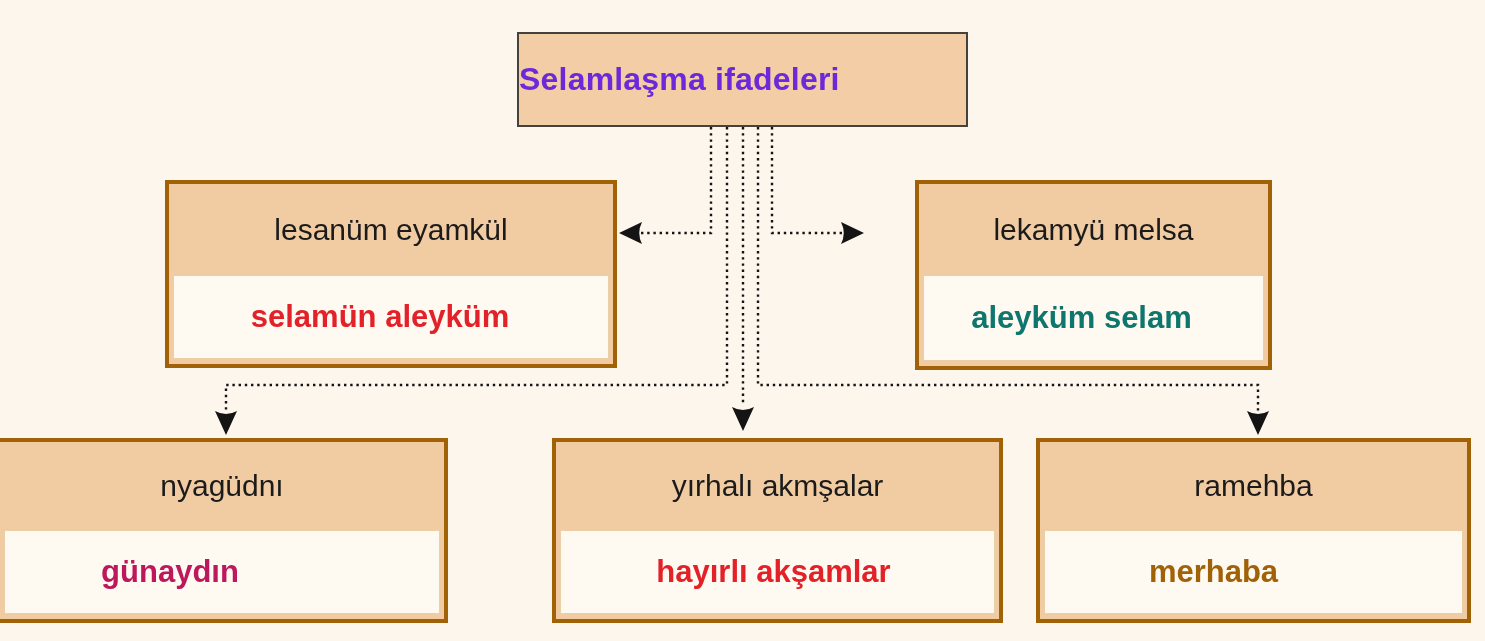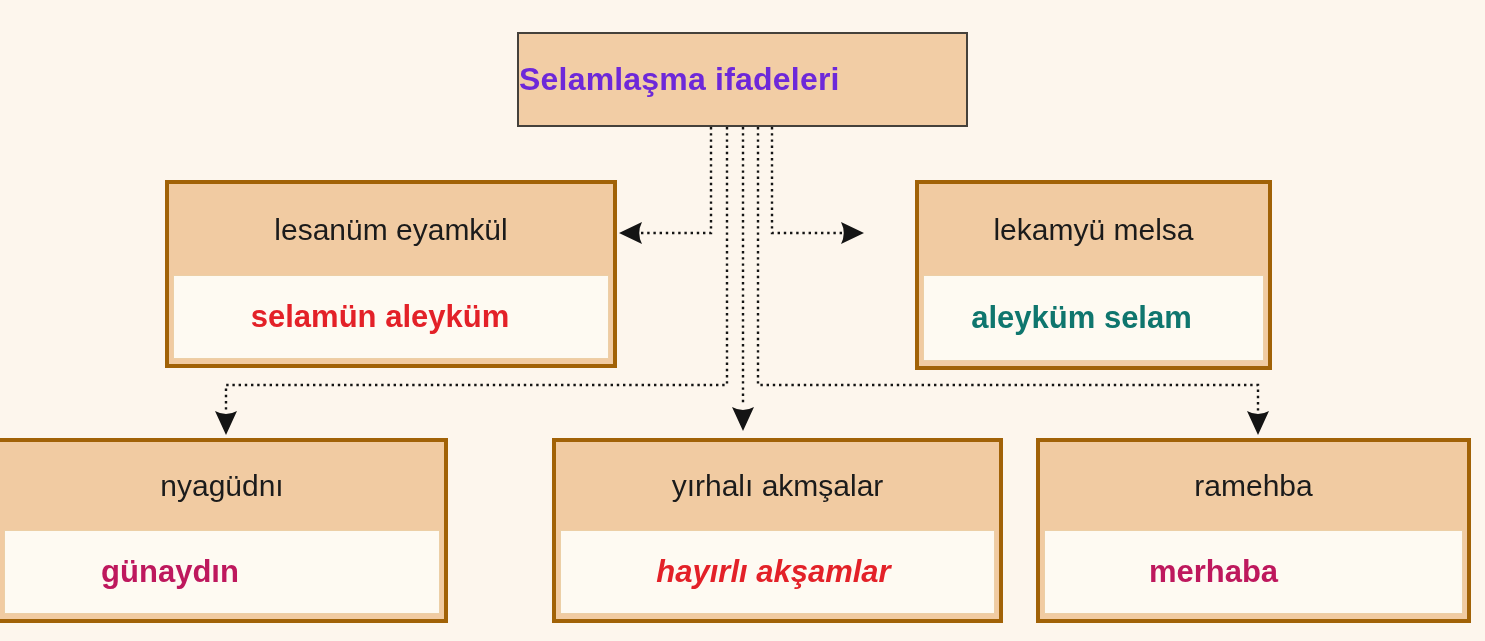--- a/index.html
+++ b/index.html
@@ -107,24 +107,24 @@
   <div id="card-bot-left" class="card bot">
     <div class="card-header">nyagüdnı</div>
     <div class="card-answer">
       <span class="answer-word" style="color: #be185d;">günaydın</span>
     </div>
   </div>
 
   <div id="card-bot-mid" class="card bot">
     <div class="card-header">yırhalı akmşalar</div>
     <div class="card-answer">
-      <span class="answer-word" style="color: rgb(227, 33, 40); font-style: italic;">hayırlı akşamlar</span>
+      <span class="answer-word" style="color: rgb(227, 33, 40);">hayırlı akşamlar</span>
     </div>
   </div>
 
   <div id="card-bot-right" class="card bot">
     <div class="card-header">ramehba</div>
     <div class="card-answer">
-      <span class="answer-word" style="color: #be185d;">merhaba</span>
+      <span class="answer-word" style="color: #a16207;">merhaba</span>
     </div>
   </div>
 
 </div>
 
 </body></html>

